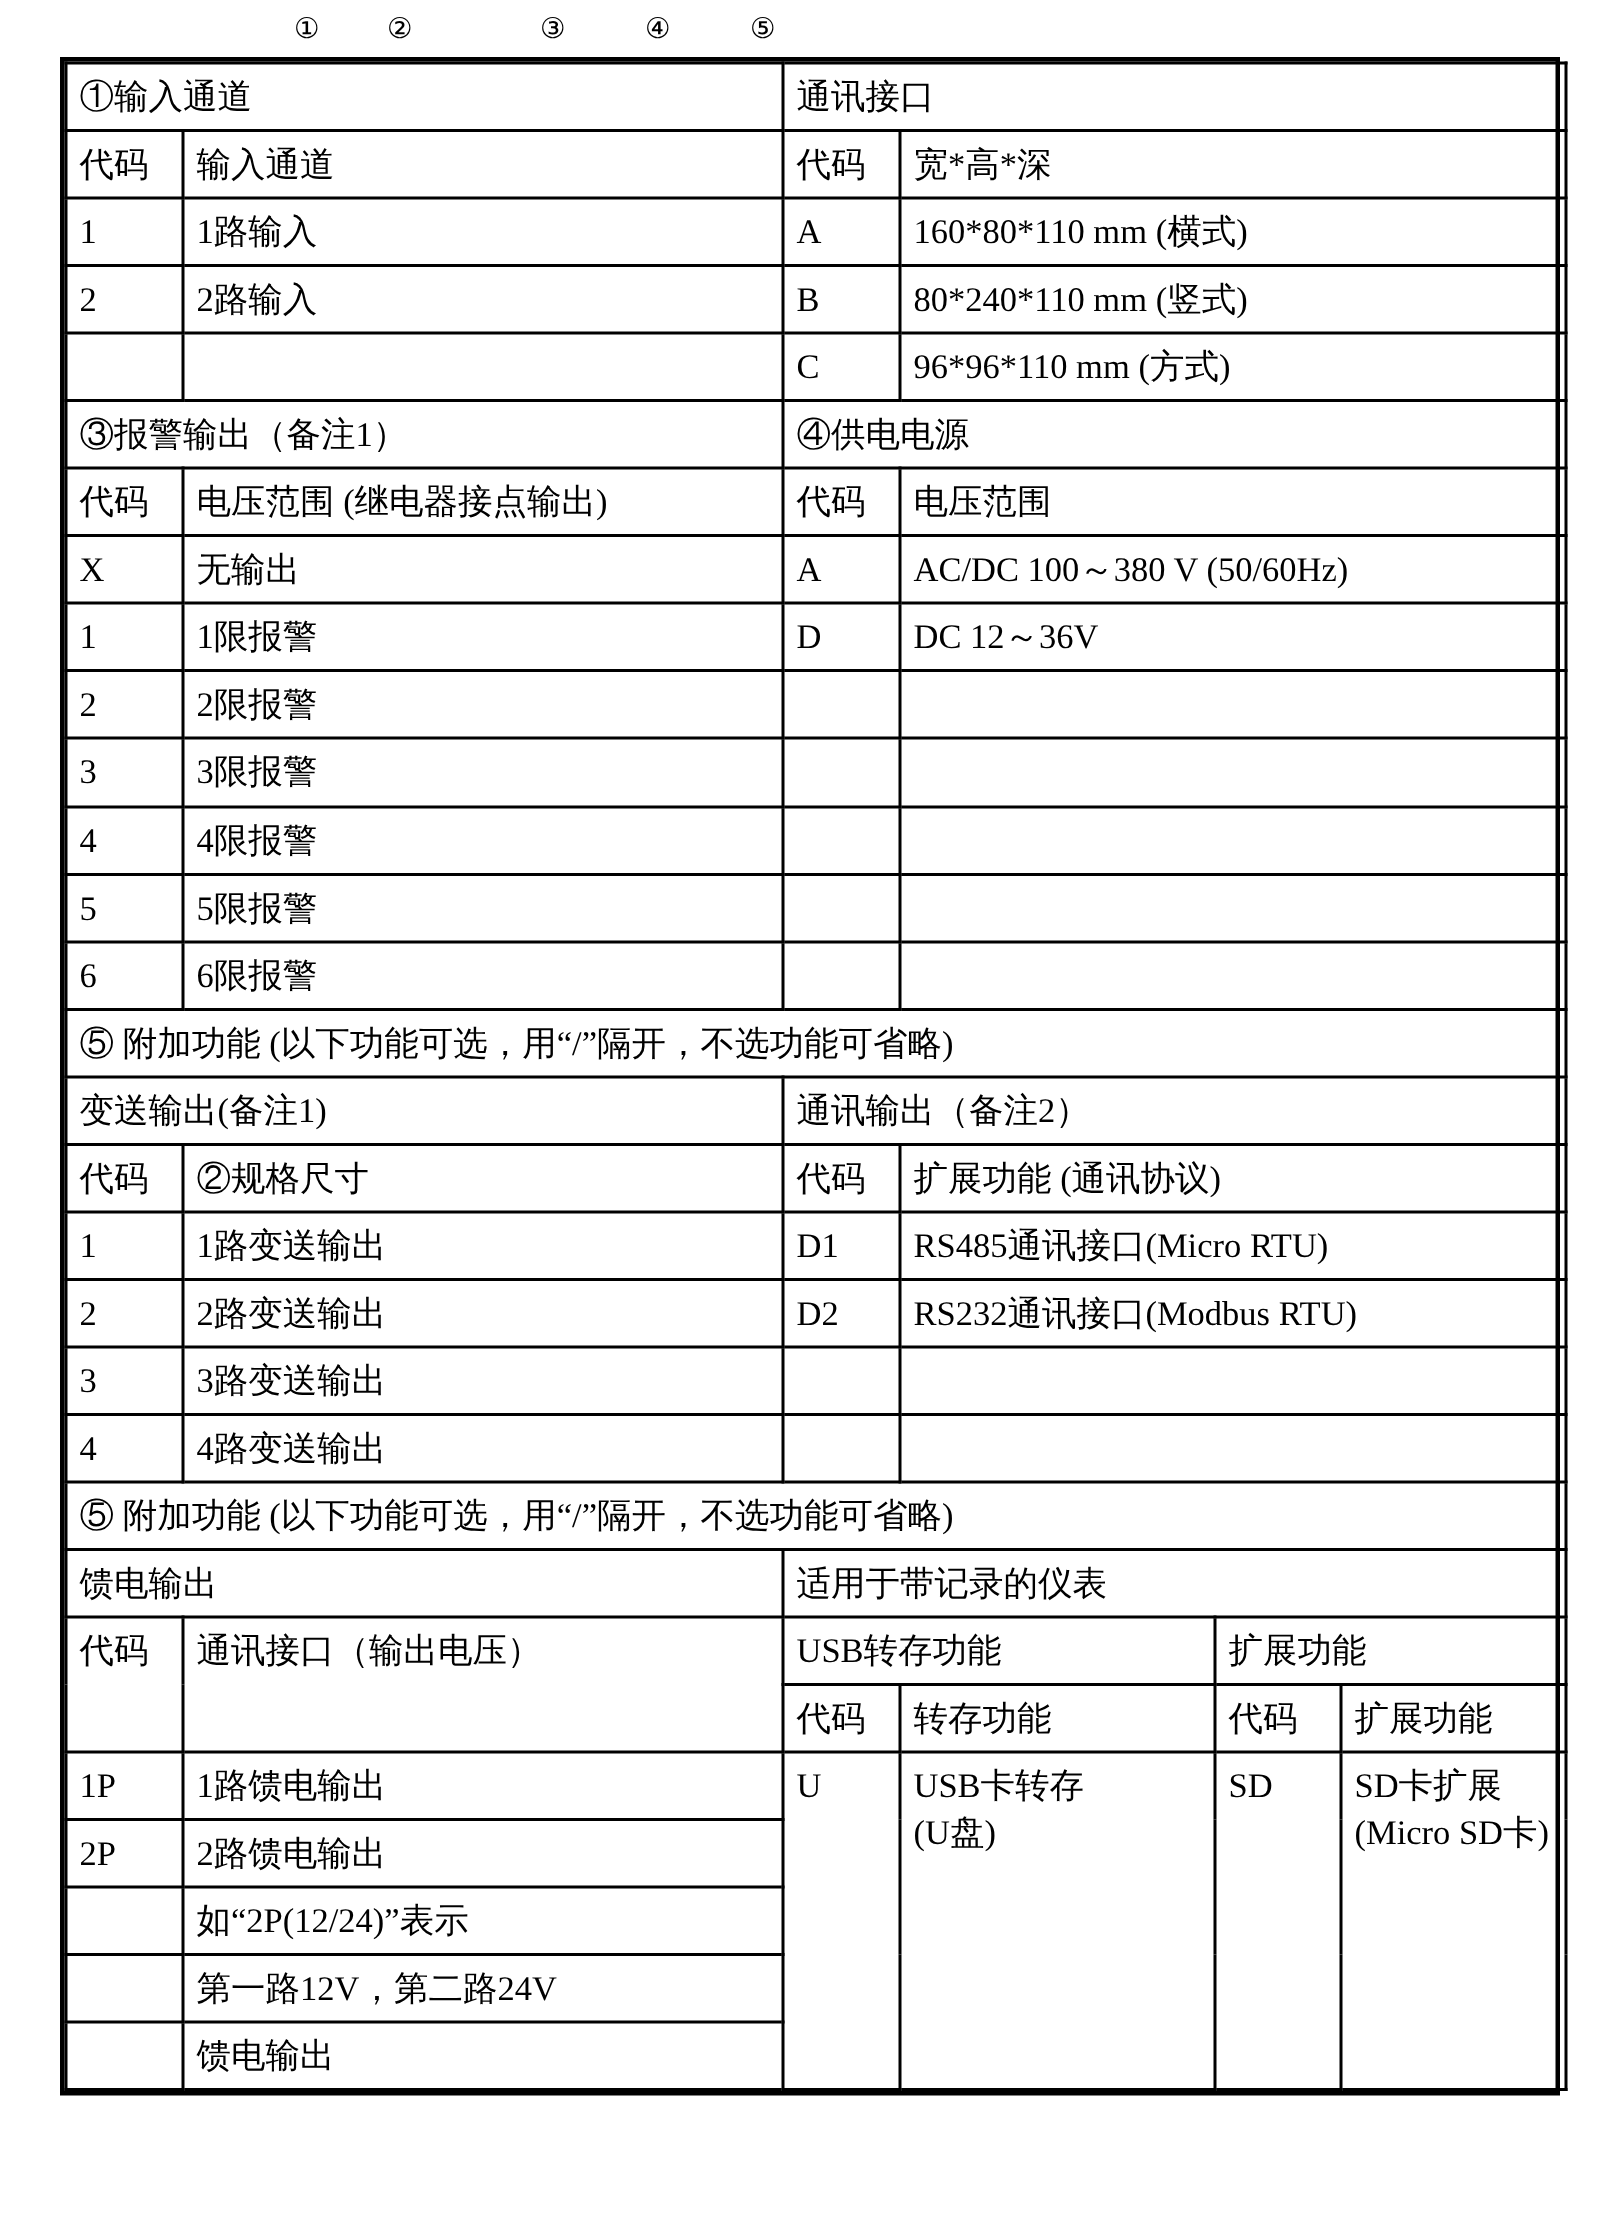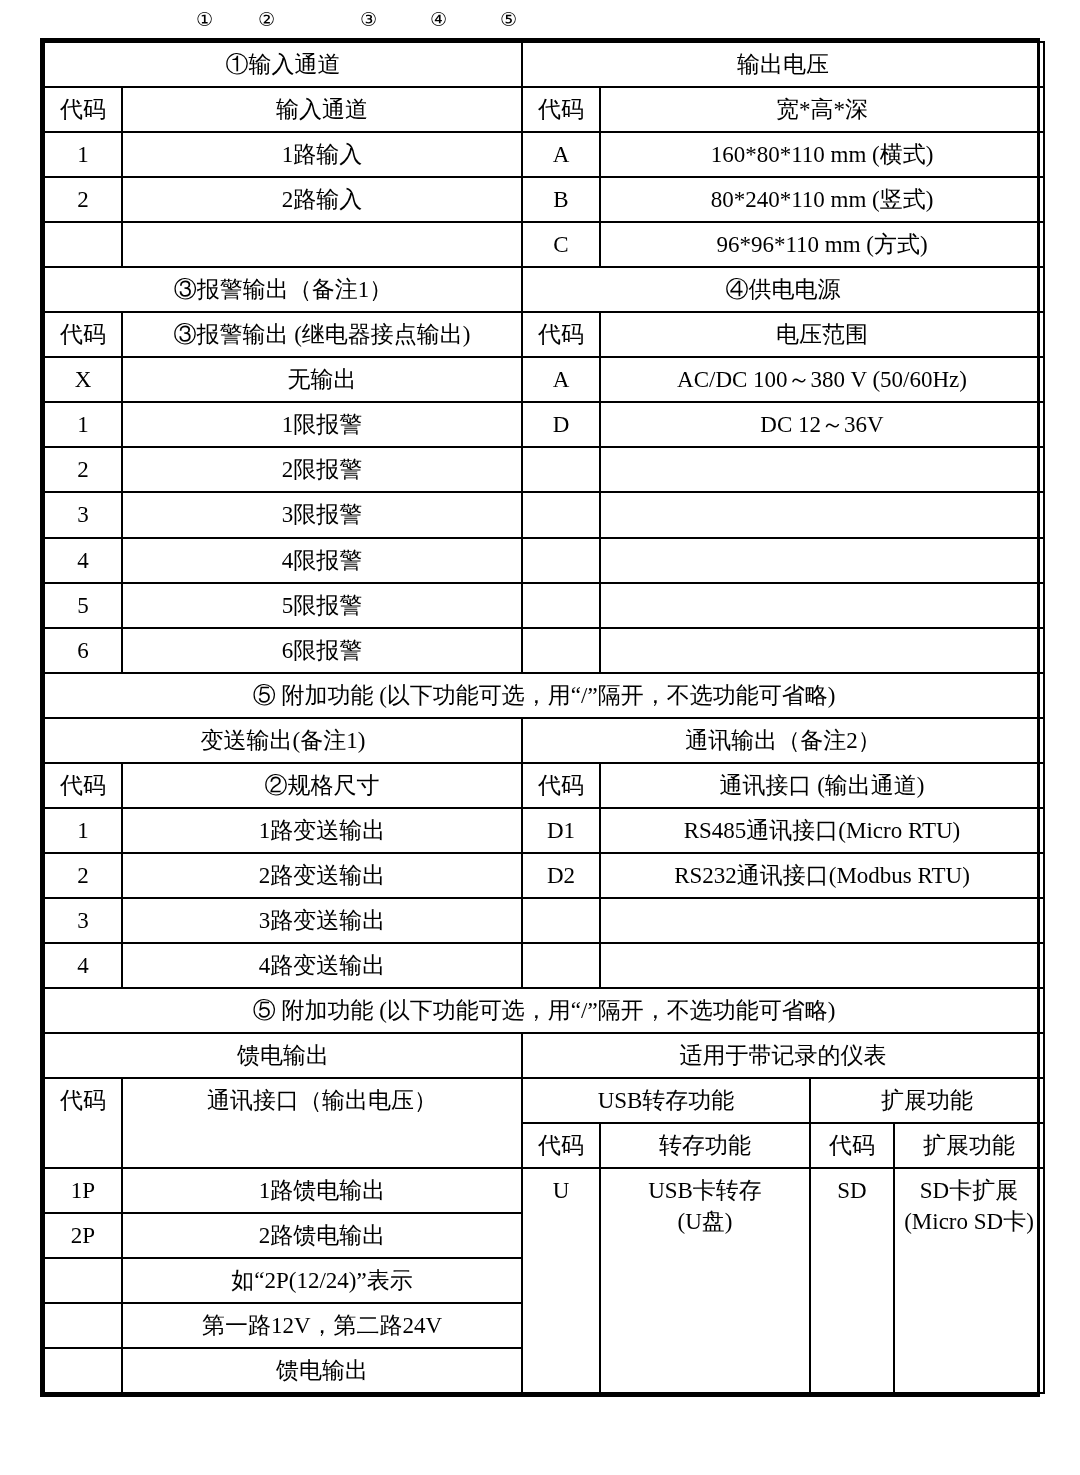--- a/index.html
+++ b/index.html
@@ -36,21 +36,20 @@
     position: absolute;
     left: 40px;
     top: 38px;
     width: 1000px;
     border: 3px solid #000;
   }
   table.grid {
     border-collapse: collapse;
     width: 100%;
     table-layout: fixed;
-    text-align: center;
   }
   table.grid td {
     border: 2px solid #000;
     padding: 6px 8px;
     font-size: 23px;
     line-height: 1.35;
     vertical-align: top;
     font-family: "Liberation Serif", "DejaVu Serif", serif;
   }
   td.nb-top { border-top: none; }
@@ -89,21 +88,21 @@
       <col style="width:400px">
       <col style="width:78px">
       <col style="width:210px">
       <col style="width:84px">
       <col style="width:150px">
     </colgroup>
 
     <tbody>
         <tr>
       <td class="hdr" colspan="2">①输入通道</td>
-      <td class="hdr" colspan="4">输出电压</td>
+      <td class="hdr" colspan="4">通讯接口</td>
     </tr>
     <tr>
       <td class="code-col">代码</td>
       <td>输入通道</td>
       <td class="code-col">代码</td>
       <td colspan="3">宽*高*深</td>
     </tr>
     <tr>
       <td class="nb-bottom">1</td>
       <td class="nb-bottom">1路输入</td>
@@ -122,21 +121,21 @@
       <td class="nb-top cell-pad">C</td>
       <td class="nb-top" colspan="3">96*96*110 mm (方式)</td>
     </tr>
 
     <tr>
       <td class="hdr" colspan="2">③报警输出（备注1）</td>
       <td class="hdr" colspan="4">④供电电源</td>
     </tr>
     <tr>
       <td class="code-col">代码</td>
-      <td>③报警输出 (继电器接点输出)</td>
+      <td>电压范围 (继电器接点输出)</td>
       <td class="code-col">代码</td>
       <td colspan="3">电压范围</td>
     </tr>
     <tr>
       <td class="nb-bottom">X</td>
       <td class="nb-bottom">无输出</td>
       <td class="nb-bottom cell-pad">A</td>
       <td class="nb-bottom" colspan="3">AC/DC 100～380 V (50/60Hz)</td>
     </tr>
     <tr>
@@ -180,21 +179,21 @@
       <td class="section-full" colspan="6">⑤ 附加功能 (以下功能可选，用“/”隔开，不选功能可省略)</td>
     </tr>
     <tr>
       <td colspan="2">变送输出(备注1)</td>
       <td colspan="4">通讯输出（备注2）</td>
     </tr>
     <tr>
       <td class="code-col">代码</td>
       <td>②规格尺寸</td>
       <td class="code-col">代码</td>
-      <td colspan="3">通讯接口 (输出通道)</td>
+      <td colspan="3">扩展功能 (通讯协议)</td>
     </tr>
     <tr>
       <td class="nb-bottom">1</td>
       <td class="nb-bottom">1路变送输出</td>
       <td class="nb-bottom cell-pad">D1</td>
       <td class="nb-bottom" colspan="3">RS485通讯接口(Micro RTU)</td>
     </tr>
     <tr>
       <td class="nb-top nb-bottom">2</td>
       <td class="nb-top nb-bottom">2路变送输出</td>

